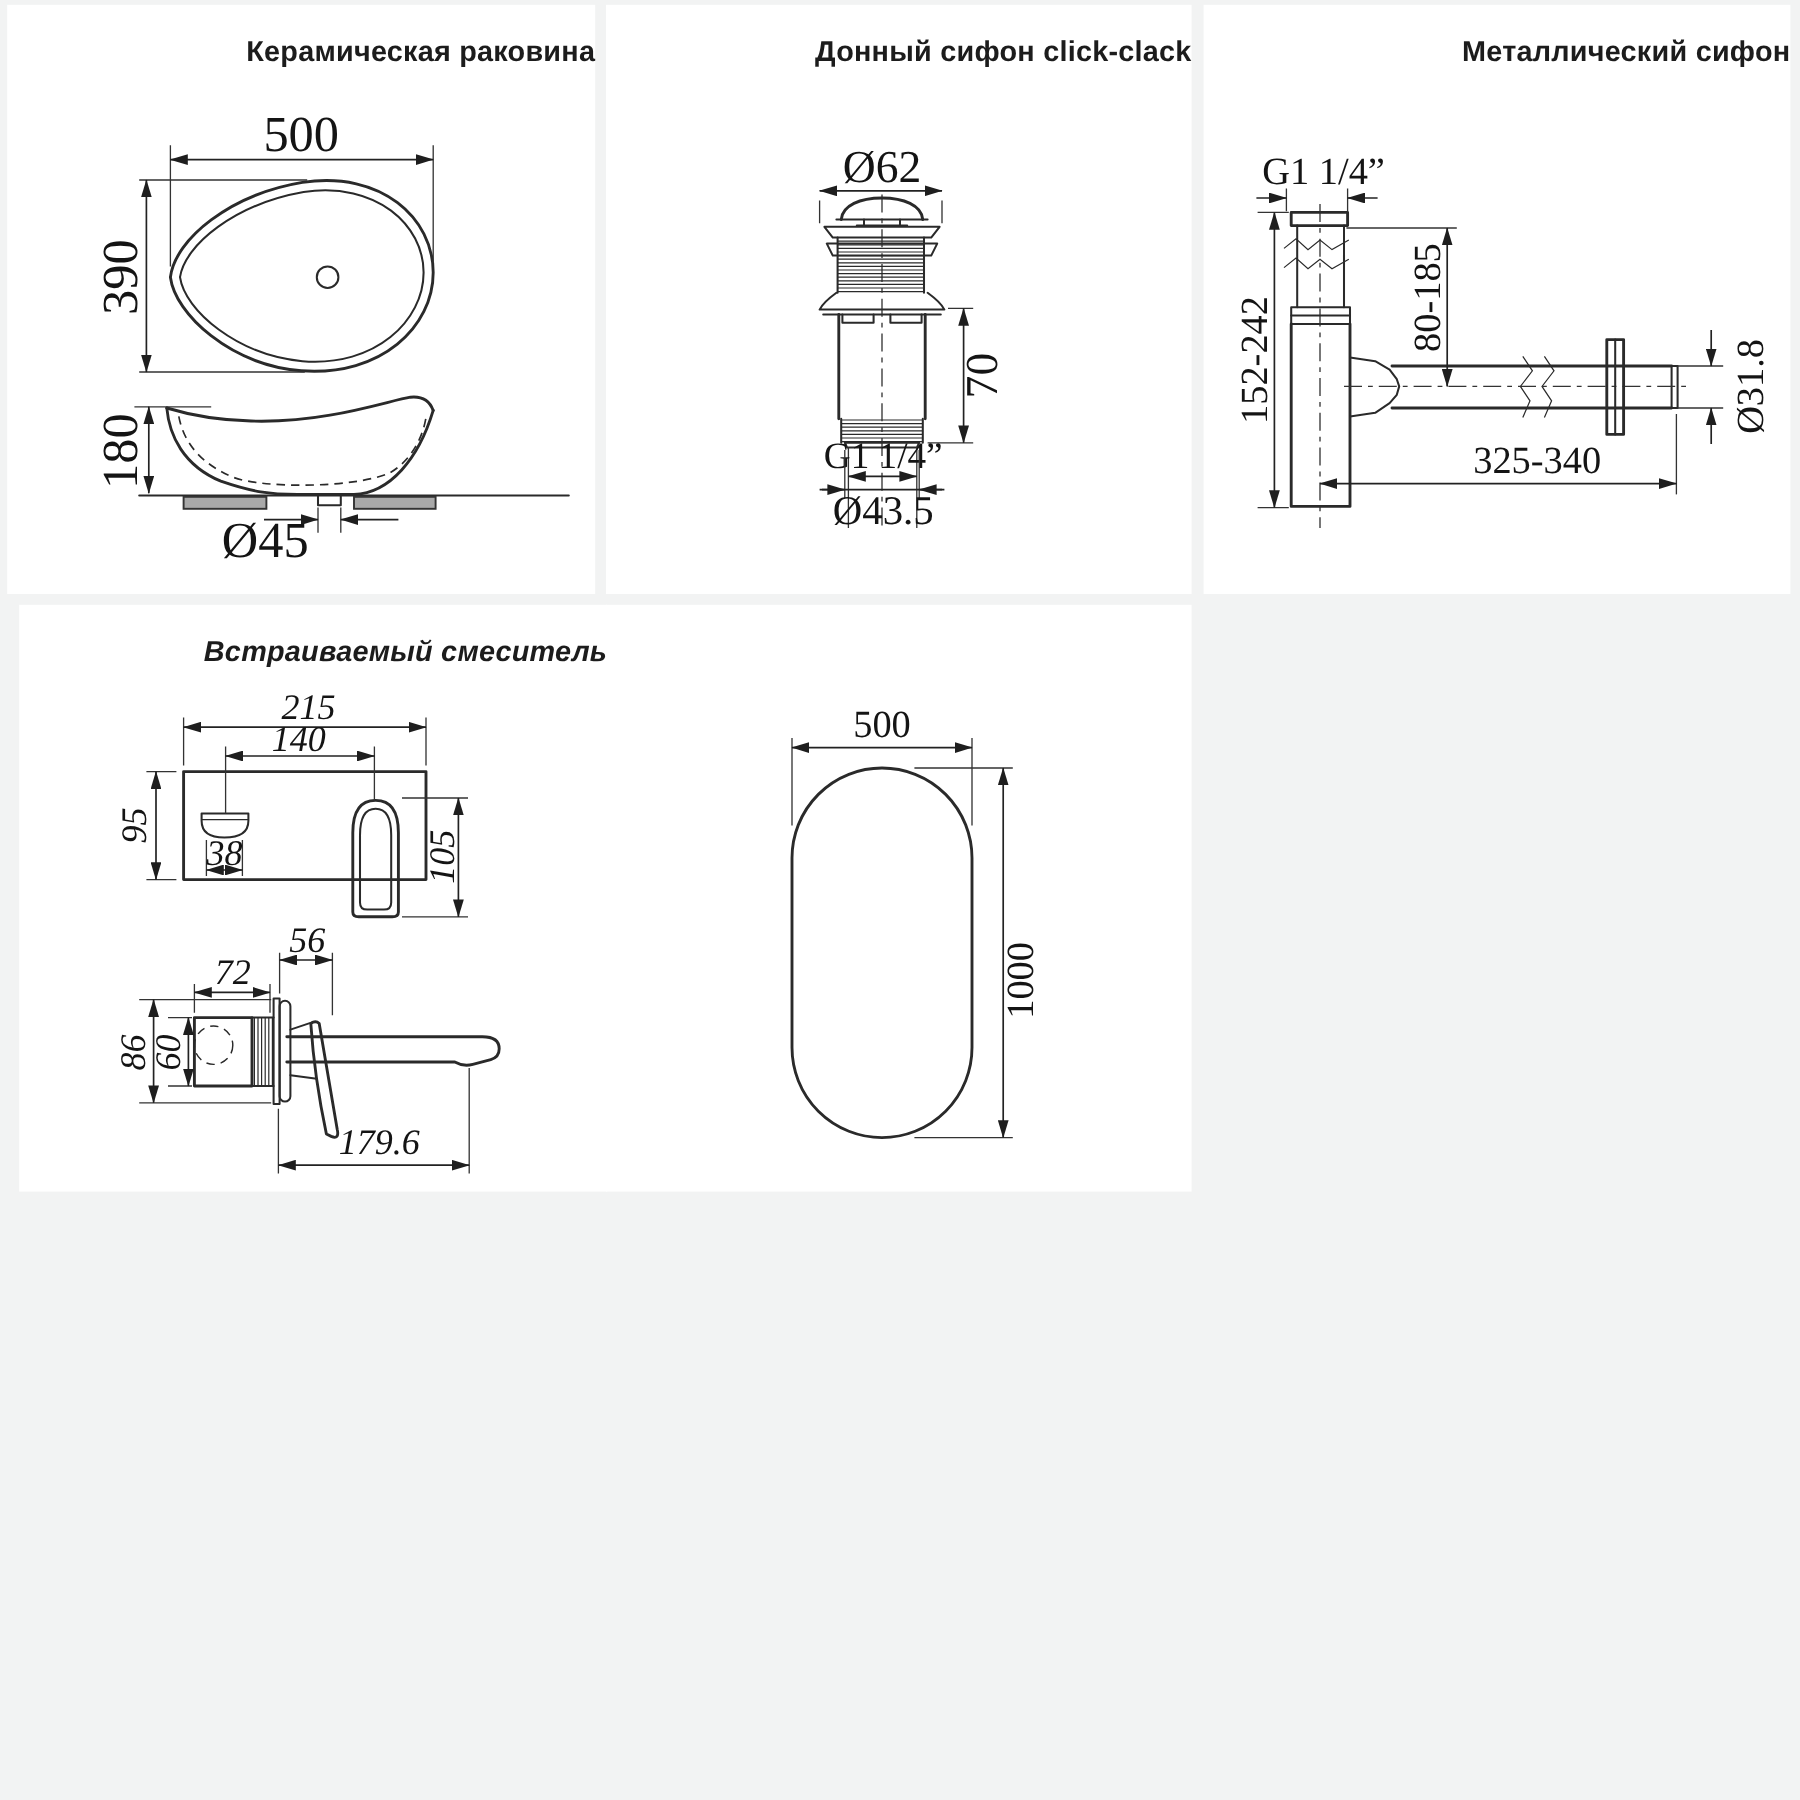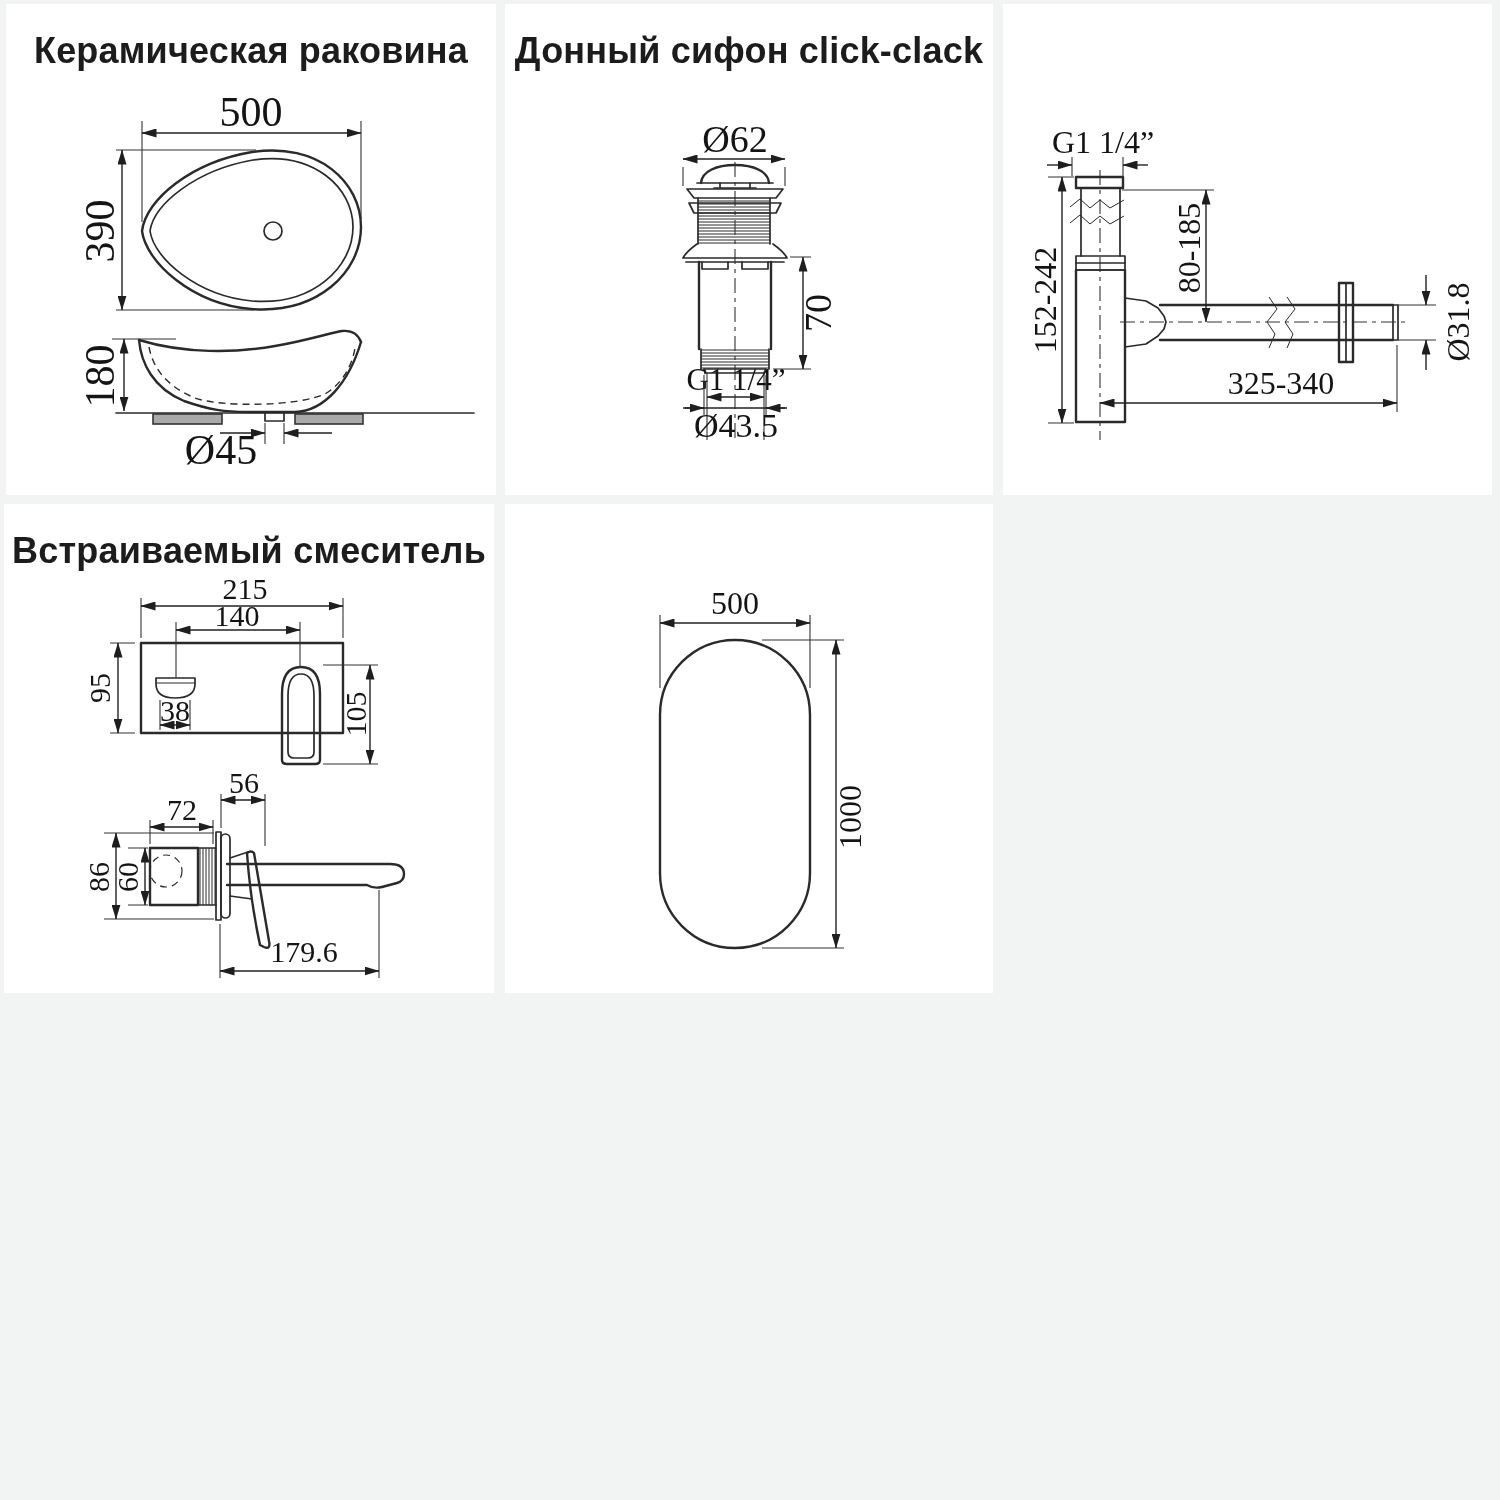--- a/index.html
+++ b/index.html
@@ -1,25 +1,25 @@
 <!DOCTYPE html>
 <html><head>
 <meta charset="utf-8">
 <style>
   html,body{margin:0;padding:0;background:#f2f3f3;}
   .sheet{position:relative;width:1500px;height:1500px;background:#f2f3f3;overflow:hidden;
          font-family:"Liberation Sans",sans-serif;}
   .panel{position:absolute;background:#ffffff;}
-  .panel .title{position:absolute;top:26px;left:0;right:0;text-align:center;
-    font-weight:700;font-size:36px;color:#1c1c1c;letter-spacing:.2px;}
+  .panel .title{position:absolute;top:26px;left:0;right:0;text-align:right;
+    font-weight:700;font-size:24px;color:#1c1c1c;letter-spacing:.2px;}
   .panel svg{position:absolute;left:0;top:0;width:100%;height:100%;}
   #p-sink  {left:6px;   top:4px;   width:490px;height:491px;}
   #p-valve {left:505px; top:4px;   width:488px;height:491px;}
   #p-siphon{left:1003px;top:4px;   width:489px;height:491px;}
-  #p-mixer {left:4px;   top:504px; width:490px;height:489px;}
+  #p-mixer {left:16px;   top:504px; width:490px;height:489px;font-style:italic;}
   #p-mirror{left:505px; top:504px; width:488px;height:489px;}
   .ol{fill:none;stroke:#2a2a2a;stroke-width:2.4;stroke-linecap:round;stroke-linejoin:round;}
   .o2{fill:none;stroke:#2a2a2a;stroke-width:1.7;stroke-linecap:round;stroke-linejoin:round;}
   .th{fill:none;stroke:#2a2a2a;stroke-width:1;}
   .dm{fill:none;stroke:#222222;stroke-width:1.4;}
   .ex{fill:none;stroke:#333333;stroke-width:1.1;}
   .cl{fill:none;stroke:#333333;stroke-width:1.1;stroke-dasharray:15 5 4 5;}
   .da{fill:none;stroke:#2a2a2a;stroke-width:1.4;stroke-dasharray:7 5;}
   .pad{fill:#a9a9a9;stroke:#333333;stroke-width:1.6;}
   svg text{font-family:"Liberation Serif","DejaVu Serif",serif;fill:#141414;}
@@ -107,20 +107,21 @@
         <path class="ex" d="M704,375 V415 M766,375 V415"></path>
         <path class="dm" d="M683,408 H787"></path>
         <path class="dm" d="M685,408 H704" marker-end="url(#ah2)"></path>
         <path class="dm" d="M785,408 H766" marker-end="url(#ah2)"></path>
         <text x="736" y="437" font-size="34" text-anchor="middle">Ø43.5</text>
       </g>
     </svg>
   </div>
 
   <div class="panel" id="p-siphon">
+    <div class="title">Металлический сифон</div>
     <svg viewBox="1003 4 489 491">
       <defs>
         <marker id="ah3" markerWidth="15" markerHeight="9" refX="14.5" refY="4.5" orient="auto-start-reverse" markerUnits="userSpaceOnUse">
           <path d="M0,0 L15,4.5 L0,9 Z" fill="#1e1e1e"></path>
         </marker>
       </defs>
       <g>
         <path class="cl" d="M1100,170 V440"></path>
         <rect class="ol" x="1076" y="177" width="47" height="11"></rect>
         <path class="o2" d="M1081,188 V256 M1120,188 V256"></path>

